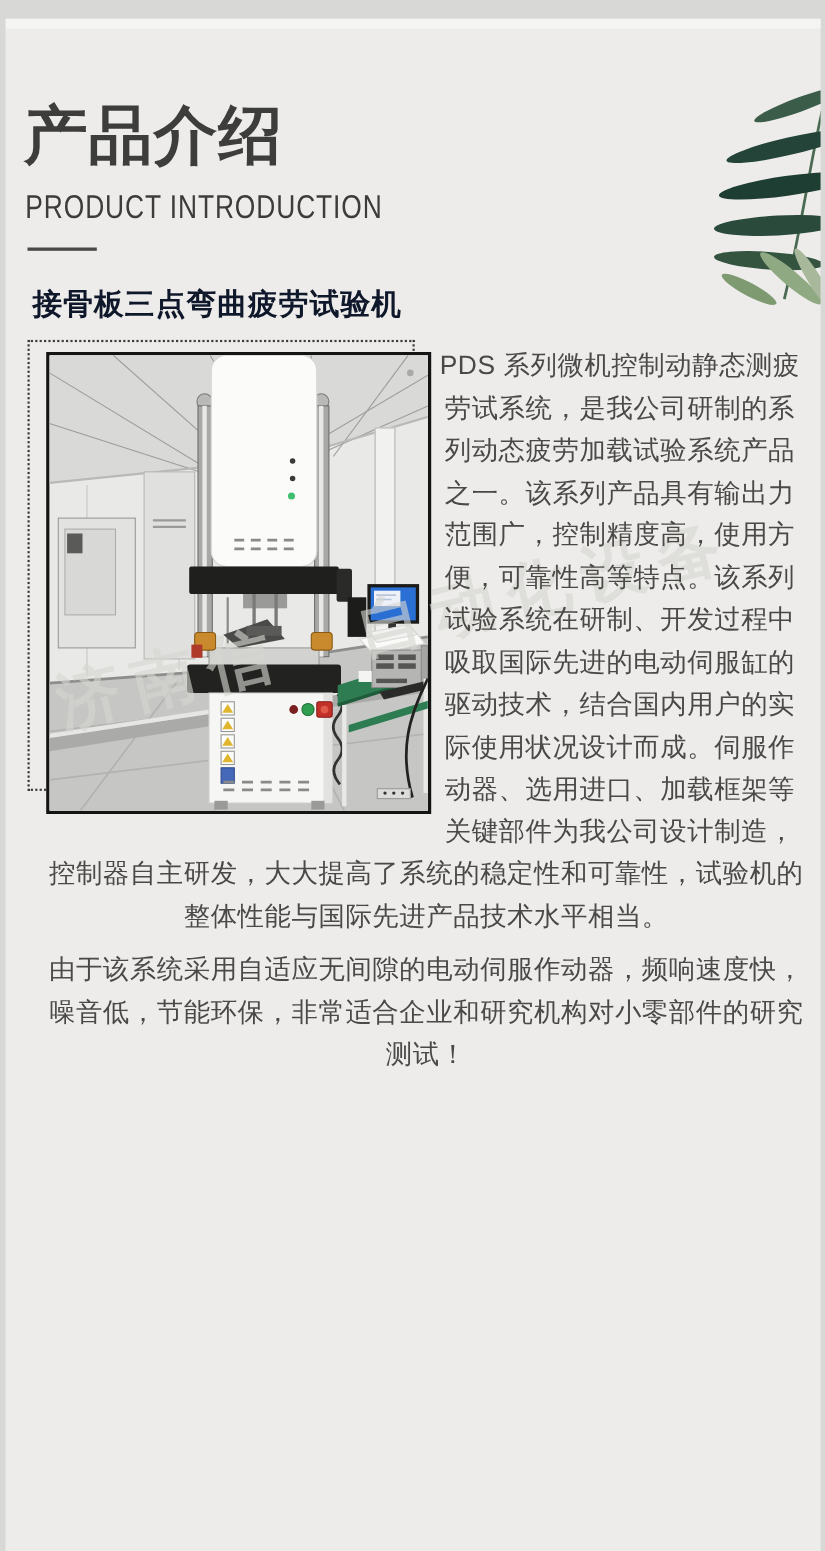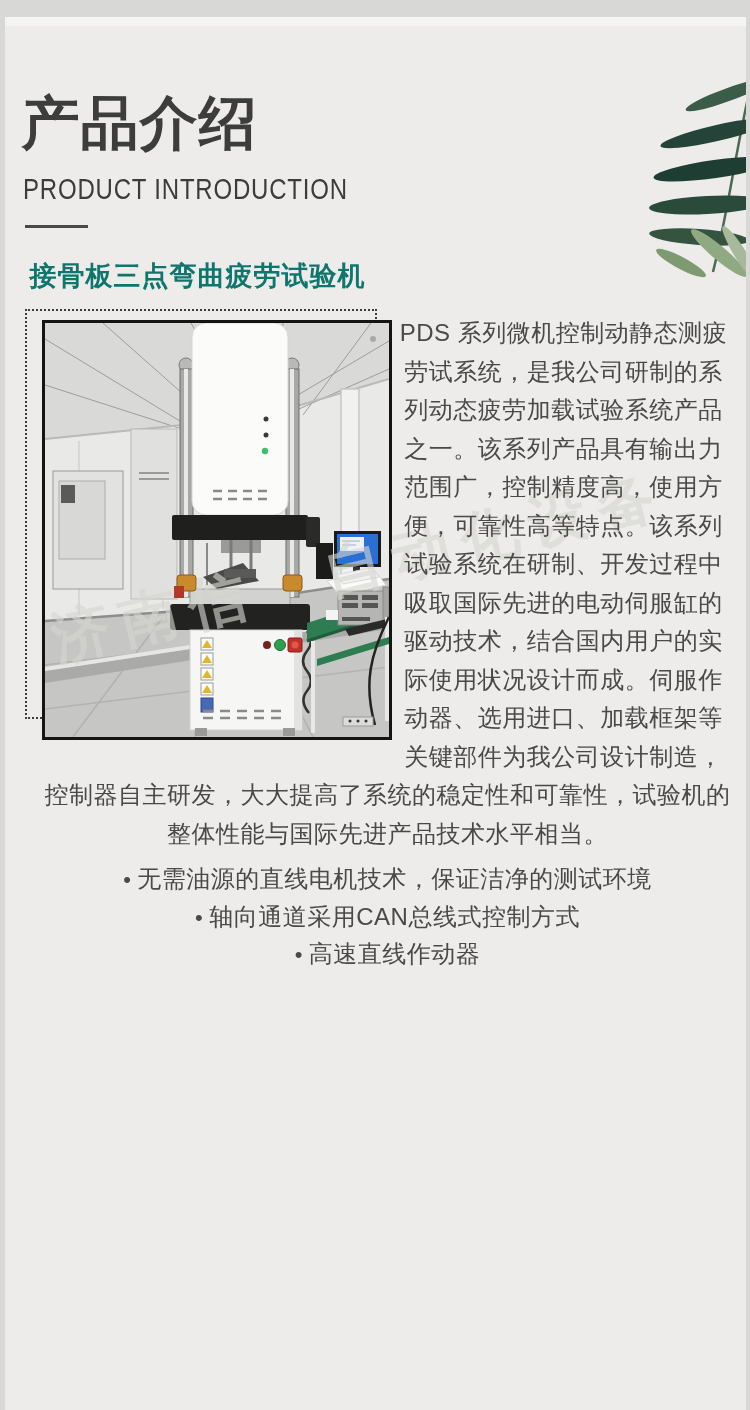--- a/index.html
+++ b/index.html
@@ -20,21 +20,21 @@
     font-size:58px;font-weight:900;color:#3d3d3c;letter-spacing:1px;
   }
   .sub-title{
     position:absolute;left:18px;top:155px;
     font-size:30px;font-weight:400;color:#3c3c3c;letter-spacing:1px;
     transform:scaleX(0.80);transform-origin:left center;white-space:nowrap;
   }
   .title-underline{position:absolute;left:20px;top:208px;width:63px;height:3px;background:#4a4947;}
   .section-heading{
     position:absolute;left:25px;top:241px;margin:0;
-    font-size:27px;font-weight:700;color:#0f766e;letter-spacing:1px;
+    font-size:27px;font-weight:700;color:#0f172a;letter-spacing:1px;
   }
   .dotted-frame{
     position:absolute;left:20px;top:292px;width:352px;height:410px;
     border:2px dotted #3c3c3c;box-sizing:border-box;
   }
   .photo{
     position:absolute;left:37px;top:303px;width:350px;height:420px;
     border:3px solid #141414;box-sizing:border-box;background:#e9e9e7;
     z-index:1;
   }
@@ -226,20 +226,16 @@
           <circle cx="321" cy="398" r="1.5" fill="#333"></circle>
       </g>
     </svg>
   </div>
 
   <div class="watermark">济南信　自动化设备</div>
 
   <div class="content">
     <div class="photo-spacer"></div>
     <p>PDS 系列微机控制动静态测疲劳试系统，是我公司研制的系列动态疲劳加载试验系统产品之一。该系列产品具有输出力范围广，控制精度高，使用方便，可靠性高等特点。该系列试验系统在研制、开发过程中吸取国际先进的电动伺服缸的驱动技术，结合国内用户的实际使用状况设计而成。伺服作动器、选用进口、加载框架等关键部件为我公司设计制造，控制器自主研发，大大提高了系统的稳定性和可靠性，试验机的整体性能与国际先进产品技术水平相当。</p>
-    <ul class="features-list">
-      <li><span>无需油源的直线电机技术，保证洁净的测试环境</span></li>
-      <li><span>轴向通道采用CAN总线式控制方式</span></li>
-      <li><span>高速直线作动器</span></li>
-    </ul>
+    <p>由于该系统采用自适应无间隙的电动伺服作动器，频响速度快，噪音低，节能环保，非常适合企业和研究机构对小零部件的研究测试！</p>
   </div>
 
 </div>
 
 </body></html>

